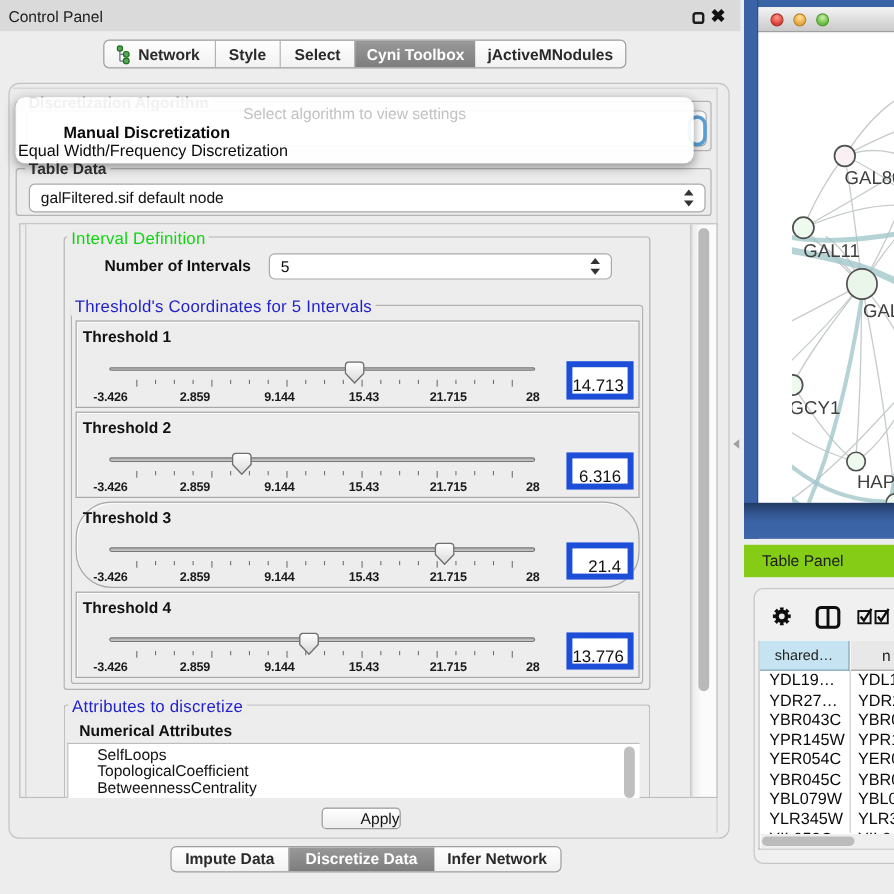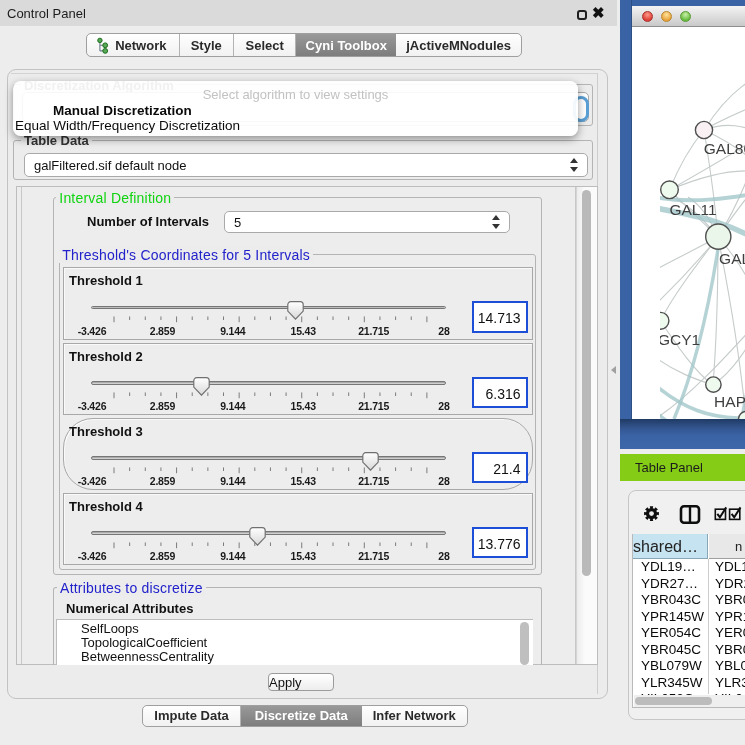--- a/index.html
+++ b/index.html
@@ -43,50 +43,50 @@
 #vsb-track { position:absolute; right:0px; top:0; width:21px; height:477px; background:linear-gradient(to right,#ececec,#fbfbfb 40%,#fbfbfb); border-left:1px solid #d5d5d5; }
 #vsb-thumb { position:absolute; right:6px; top:3px; width:9px; height:386px; background:#b9b9b9; border-radius:5px; }
 
 
 .thp { position:absolute; width:470px; height:72.5px; border:1px solid #a8a8a8; background:#ededed; box-shadow:inset 1px 1px 0 #fafafa; }
 .thp b.tt { position:absolute; left:5px; top:5px; font-size:13px; color:#111; }
 .track { position:absolute; left:27px; top:37.5px; width:355px; height:3.5px; background:linear-gradient(#989898,#e2e2e2); border-radius:2.5px; border:1px solid #767676; }
 .thumb { position:absolute; top:33px; width:17px; height:19.5px; }
 .ticks { position:absolute; left:0; top:48px; width:100%; height:8px; }
 .tlbl { position:absolute; top:56.5px; font-size:10.5px; font-weight:bold; color:#1a1a1a; transform:translateX(-50%); white-space:nowrap; letter-spacing:-0.2px; }
-.vbox { position:absolute; left:408px; top:33px; width:56px; height:31.5px; background:#fff; border:2px solid #1d4ed8; font-size:14px; color:#111; text-align:right; line-height:30px; padding-right:5.5px; }
+.vbox { position:absolute; left:408px; top:33px; width:56px; height:31.5px; background:#fff; border:5px solid #1d4ed8; font-size:14px; color:#111; text-align:right; line-height:30px; padding-right:5.5px; }
 
 
 #popup { left:13px; top:80.5px; width:565px; height:55.5px; background:rgba(255,255,255,0.92); border-radius:8px; box-shadow:0 3px 9px rgba(0,0,0,0.4); z-index:50; }
 #popup .hint { position:absolute; left:0; right:0; top:6px; text-align:center; font-size:13px; color:#c2c2c2; }
 #popup .it1 { position:absolute; left:2px; top:22px; font-size:13.5px; font-weight:bold; color:#0a0a0a;padding-left:38px; }
 #popup .it2 { position:absolute; left:2px; top:37px; font-size:13.5px; color:#0a0a0a; }
 
 
-#apply { left:268px; top:673px; width:66px; height:18px; background:linear-gradient(#ffffff,#ededed); border:1px solid #9b9b9b; border-radius:4px; font-size:13px; color:#111; text-align:left; line-height:18px; }
+#apply { left:268px; top:673px; width:66px; height:18px; background:linear-gradient(#ffffff,#ededed); border:1px solid #9b9b9b; border-radius:4px; font-size:13px; color:#111; text-align:right; line-height:18px; }
 
 
 #numlist { left:56px; top:619px; width:477px; height:46px; background:#fff; border-top:1px solid #bdbdbd; border-left:1px solid #bdbdbd; overflow:hidden; font-size:13px; color:#111; padding-top:2px; }
 #numlist .li { padding-left:24px; height:14px; line-height:14px; }
 #nl-thumb { position:absolute; right:4px; top:2px; width:9px; height:43px; background:#bfbfbf; border-radius:5px; }
 
 
 #net-frame-left { left:620px; top:0; width:12px; height:449px; background:#3a63a5; border-right:1px solid #2e4f82; }
 #net-frame-top { left:620px; top:0; width:125px; height:6px; background:#3a63a5; }
 #net-title { left:632px; top:6px; width:113px; height:21px; background:linear-gradient(#f4f4f4,#c9c9c9); border-bottom:1px solid #8e8e8e; }
 .light { position:absolute; top:5px; width:11px; height:11px; border-radius:50%; }
 #net-canvas { left:632px; top:27px; width:113px; height:392px; background:#fff;padding-left:28px; }
 #net-bottom { left:620px; top:419px; width:125px; height:30px; background:linear-gradient(#1f3a64,#33558f 30%,#3a63a5 55%,#3e67a9); }
 
 #tp-bar { left:620px; top:454px; width:125px; height:27px; background:#84cc16; }
 #tp-bar span { position:absolute; left:15px; top:6px; font-size:13px; color:#1c1c1c; }
 #tbl-panel { left:628px; top:490px; width:130px; height:230px; background:#f0f0f0; border:1px solid #c6c6c6; border-radius:8px; }
 
 #tbl { left:632px; top:534px; width:113px; height:174px; background:#fff; border-left:1px solid #b9b9b9; border-bottom:1px solid #b9b9b9; overflow:hidden; }
-#tbl-h1 { position:absolute; left:0; top:0; width:75px; height:25px; background:#c6e3f1; border-right:1px solid #88a6b5; border-bottom:1px solid #88a6b5; font-size:16px; color:#222; line-height:25px; }
+#tbl-h1 { position:absolute; left:0; top:0; width:75px; height:25px; background:#c6e3f1; border-right:1px solid #88a6b5; border-bottom:1px solid #88a6b5; font-size:12px; color:#222; text-align:center; line-height:25px; }
 #tbl-h2 { position:absolute; left:76px; top:0; width:37px; height:25px; background:#e8e8e8; border-bottom:1px solid #9f9f9f; font-size:13px; color:#222; padding-left:26px; line-height:25px; }
 .trow { position:absolute; left:0; width:113px; height:17px; font-size:13.5px; color:#0a0a0a; }
 .trow .c1 { position:absolute; left:8px; top:0; }
 .trow .c2 { position:absolute; left:82px; top:0; }
 #tbl-div { position:absolute; left:75px; top:25px; width:1px; height:135px; background:#cccccc; }
 #hsb { position:absolute; left:1px; top:161px; width:112px; height:13px; background:#efefef; }
 #hsb div { position:absolute; left:1px; top:2px; width:77px; height:8px; background:#bcbcbc; border-radius:4px; }
 </style>
 </head>
 <body>

